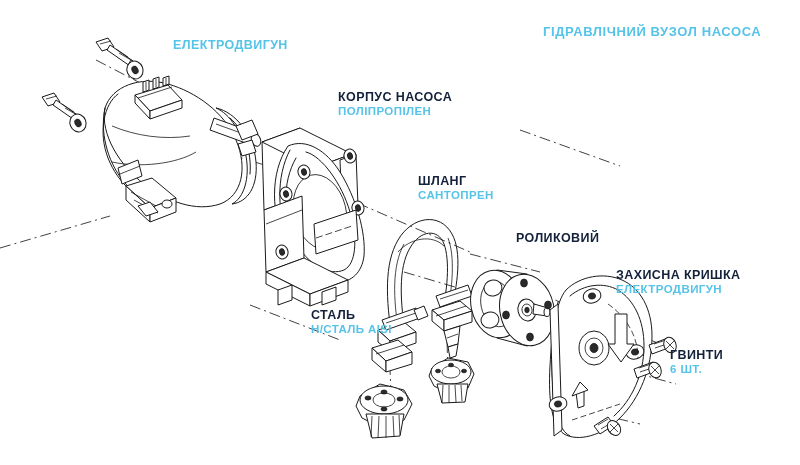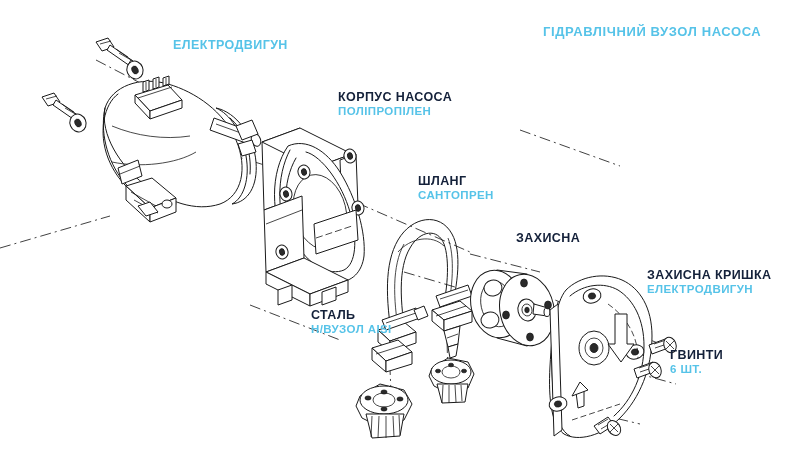--- a/index.html
+++ b/index.html
@@ -374,31 +374,31 @@
     <span class="main">ШЛАНГ</span>
     <span class="sub">САНТОПРЕН</span>
   </div>
 
   <div class="lbl" style="left:338px;top:90px;">
     <span class="main">КОРПУС НАСОСА</span>
     <span class="sub">ПОЛІПРОПІЛЕН</span>
   </div>
 
   <div class="lbl" style="left:516px;top:231px;">
-    <span class="main">ЗАХИСНА</span>
-  </div>
-
-  <div class="lbl" style="left:647px;top:268px;">
+    <span class="main">РОЛИКОВИЙ</span>
+  </div>
+
+  <div class="lbl" style="left:616px;top:268px;">
     <span class="main">ЗАХИСНА КРИШКА</span>
     <span class="sub">ЕЛЕКТРОДВИГУН</span>
   </div>
 
   <div class="lbl" style="left:311px;top:308px;">
     <span class="main">СТАЛЬ</span>
-    <span class="sub">Н/ВУЗОЛ AISI</span>
+    <span class="sub">Н/СТАЛЬ AISI</span>
   </div>
 
   <div class="lbl" style="left:670px;top:348px;">
     <span class="main">ГВИНТИ</span>
     <span class="sub">6 ШТ.</span>
   </div>
 
 </div>
 
 </body></html>

